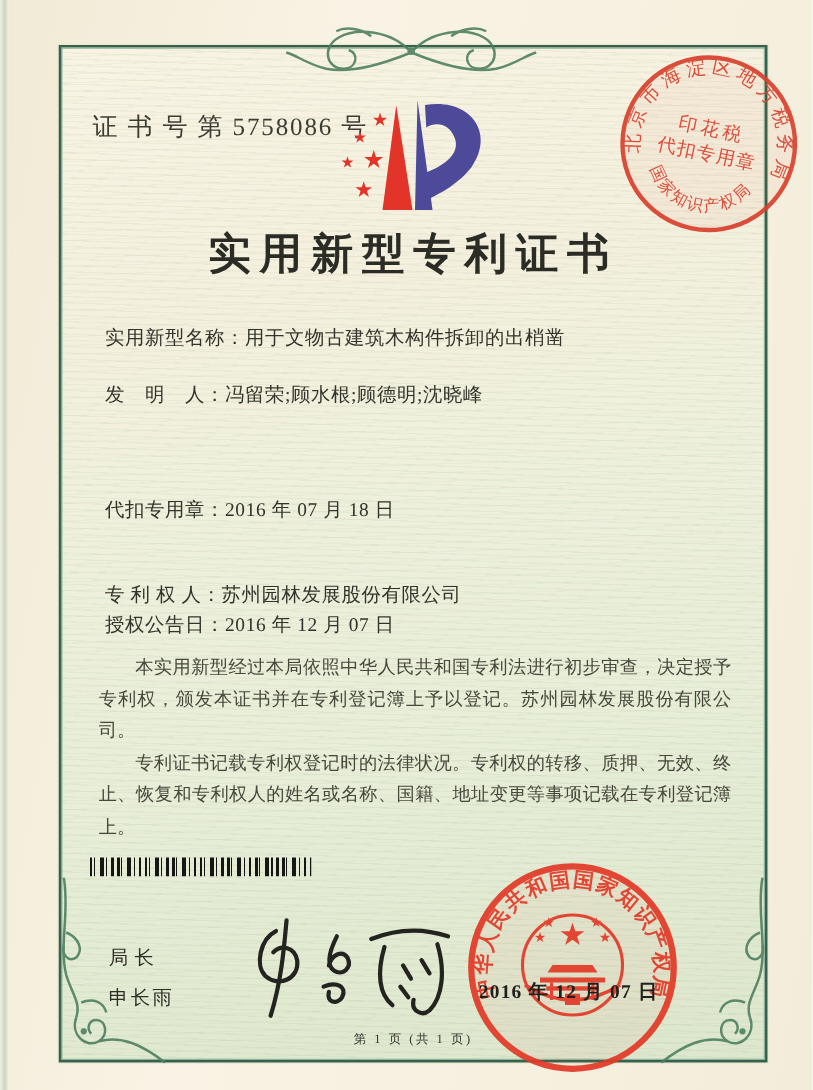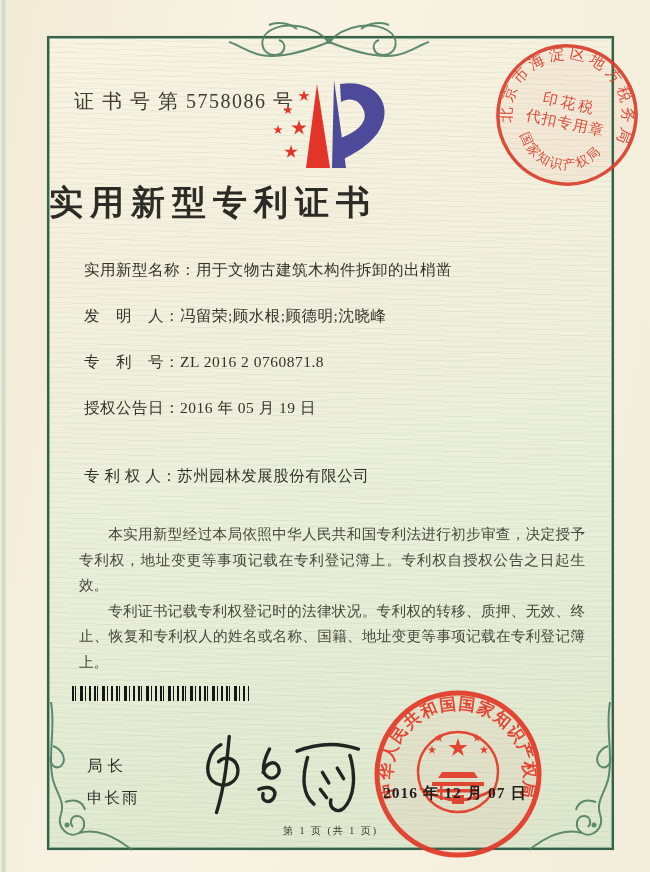--- a/index.html
+++ b/index.html
@@ -23,21 +23,21 @@
       repeating-linear-gradient(178deg, rgba(104,150,104,0.05) 0 1px, rgba(0,0,0,0) 1px 7px),
       linear-gradient(168deg,#f8f3e2 0%,#f5f0de 26%,#eef0dc 46%,#e8eed8 66%,#e2ead2 84%,#dde7cd 100%);
   }
   .cert-no{
     position:absolute;left:25px;top:50px;
     font-size:20px;color:#3c3c33;letter-spacing:1.5px;white-space:pre;
   }
   .logo{position:absolute;left:219px;top:38px;width:134px;height:100px;}
   .tax-stamp{position:absolute;left:443px;top:2px;width:150px;height:150px;transform:rotate(12deg);opacity:.92;}
   .title{
-    position:absolute;left:0;top:142px;width:100%;margin:0;
+    position:absolute;left:0;top:142px;width:100%;margin:0;text-align:center;
     font-size:34px;font-weight:600;letter-spacing:7px;color:#2c2c26;
   }
   .field{position:absolute;left:35px;font-size:15.5px;color:#33332b;white-space:pre;letter-spacing:.5px;}
   .f0{top:222px}.f1{top:268px}.f2{top:314px}.f3{top:360px}.f4{top:428px}.f5{top:452px}
   .body-text{
     position:absolute;left:30px;top:484px;width:506px;
     font-size:14.6px;line-height:25.5px;color:#47473b;text-align:justify;
   }
   .body-text p{margin:0;text-indent:2em;}
   .barcode{
@@ -129,26 +129,26 @@
         <path transform="translate(10,54) scale(5)" d="M0,-1 L0.2245,-0.309 L0.951,-0.309 L0.363,0.118 L0.588,0.809 L0,0.382 L-0.588,0.809 L-0.363,0.118 L-0.951,-0.309 L-0.2245,-0.309 Z"></path>
         <path transform="translate(31,52) scale(8)" d="M0,-1 L0.2245,-0.309 L0.951,-0.309 L0.363,0.118 L0.588,0.809 L0,0.382 L-0.588,0.809 L-0.363,0.118 L-0.951,-0.309 L-0.2245,-0.309 Z"></path>
         <path transform="translate(23,76) scale(7)" d="M0,-1 L0.2245,-0.309 L0.951,-0.309 L0.363,0.118 L0.588,0.809 L0,0.382 L-0.588,0.809 L-0.363,0.118 L-0.951,-0.309 L-0.2245,-0.309 Z"></path>
       </g>
     </svg>
 
     <h1 class="title">实用新型专利证书</h1>
 
     <div class="field f0"><span>实用新型名称：</span><span>用于文物古建筑木构件拆卸的出梢凿</span></div>
     <div class="field f1"><span>发　明　人：</span><span>冯留荣;顾水根;顾德明;沈晓峰</span></div>
-    <div class="field f2"><span>专　利　号：</span><span>ZL 2016 2 0760871.8</span></div>
-    <div class="field f3"><span>授权公告日：</span><span>2016 年 05 月 19 日</span></div>
+    <div class="field f3"><span>代扣专用章：</span><span>2016 年 07 月 18 日</span></div>
     <div class="field f4"><span>专 利 权 人：</span><span>苏州园林发展股份有限公司</span></div>
+    <div class="field f5"><span>授权公告日：</span><span>2016 年 12 月 07 日</span></div>
 
     <div class="body-text">
-      <p>本实用新型经过本局依照中华人民共和国专利法进行初步审查，决定授予专利权，地址变更等事项记载在专利登记簿上。专利权自授权公告之日起生效。</p>
+      <p>本实用新型经过本局依照中华人民共和国专利法进行初步审查，决定授予专利权，颁发本证书并在专利登记簿上予以登记。苏州园林发展股份有限公司。</p>
       <p>专利证书记载专利权登记时的法律状况。专利权的转移、质押、无效、终止、恢复和专利权人的姓名或名称、国籍、地址变更等事项记载在专利登记簿上。</p>
     </div>
 
     <div class="barcode"></div>
 
     <div class="director-title">局长</div>
     <div class="director-name">申长雨</div>
 
     <svg class="signature" viewBox="0 0 170 85">
       <g fill="none" stroke="#23231f" stroke-width="3.2" stroke-linecap="round">

